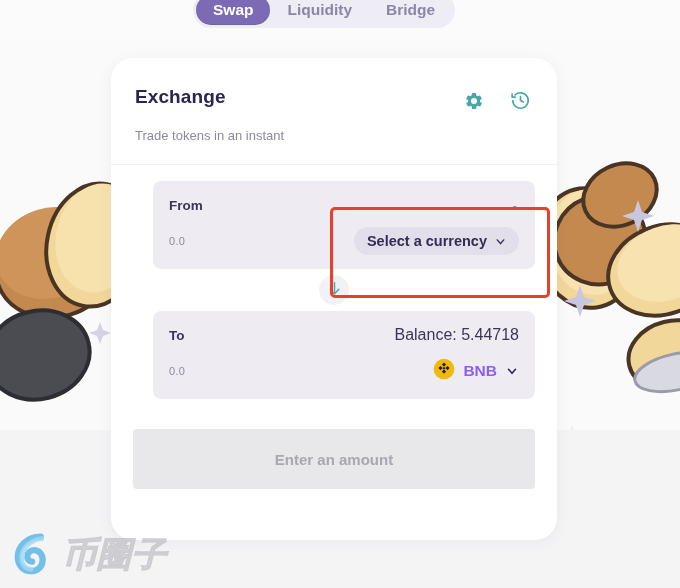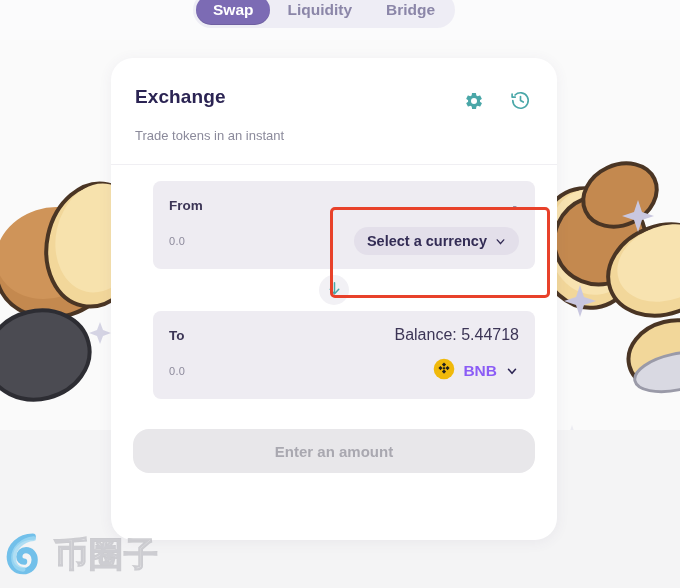--- a/index.html
+++ b/index.html
@@ -191,22 +191,22 @@
     background: #f2f1f5;
     display: flex;
     align-items: center;
     justify-content: center;
     cursor: pointer;
   }
 
   
   .cta {
     margin-top: 30px;
-    height: 44px;
-    border-radius: 16px;
+    height: 60px;
+    border-radius: 4px;
     background: #e8e7ea;
     display: flex;
     align-items: center;
     justify-content: center;
     font-size: 15px;
     font-weight: bold;
     color: #a9a8b0;
     cursor: default;
     border: none;
     width: 100%;
@@ -222,27 +222,28 @@
     height: 91px;
     border: 3px solid #e8412a;
     border-radius: 5px;
     z-index: 9;
     pointer-events: none;
   }
 
   
   #watermark {
     position: absolute;
-    left: 4px;
+    left: 12px;
     bottom: 8px;
     display: flex;
     align-items: center;
     gap: 4px;
     z-index: 8;
     pointer-events: none;
+    font-style: italic;
   }
   #watermark .wm-text {
     font-size: 34px;
     font-weight: bold;
     color: rgba(255,255,255,.55);
     -webkit-text-stroke: 1.2px rgba(150,150,160,.45);
     letter-spacing: 1px;
     font-family: "DejaVu Sans", sans-serif;
   }
 </style>

